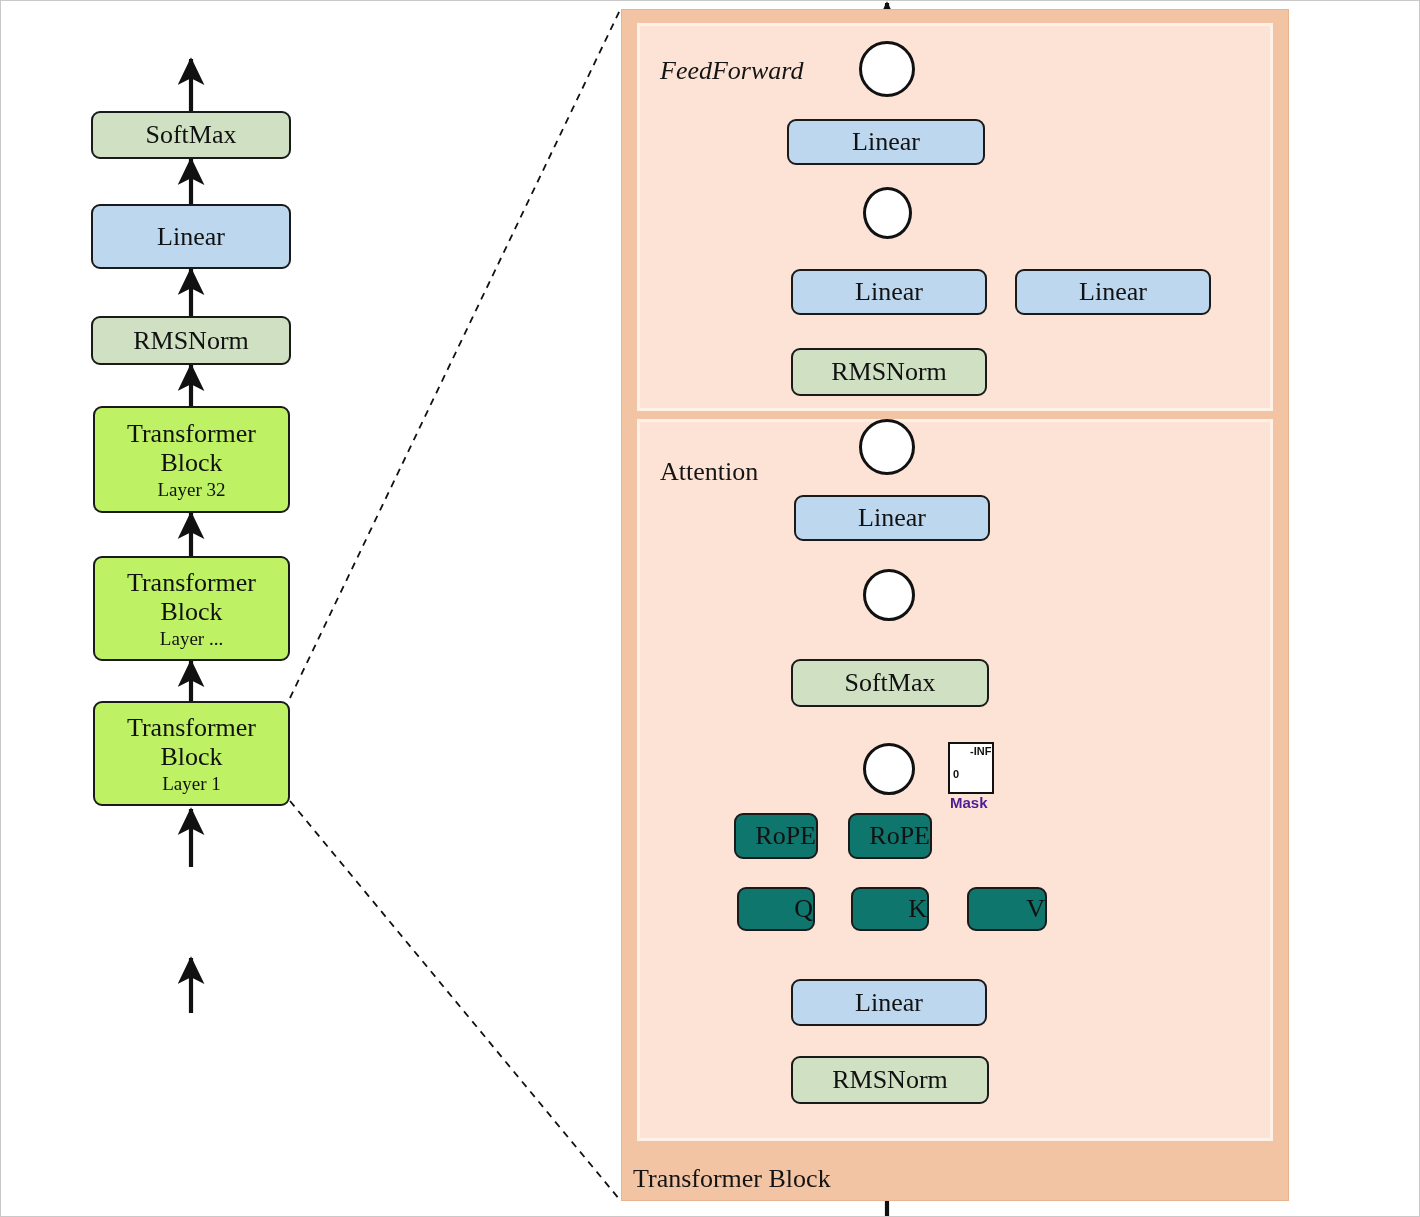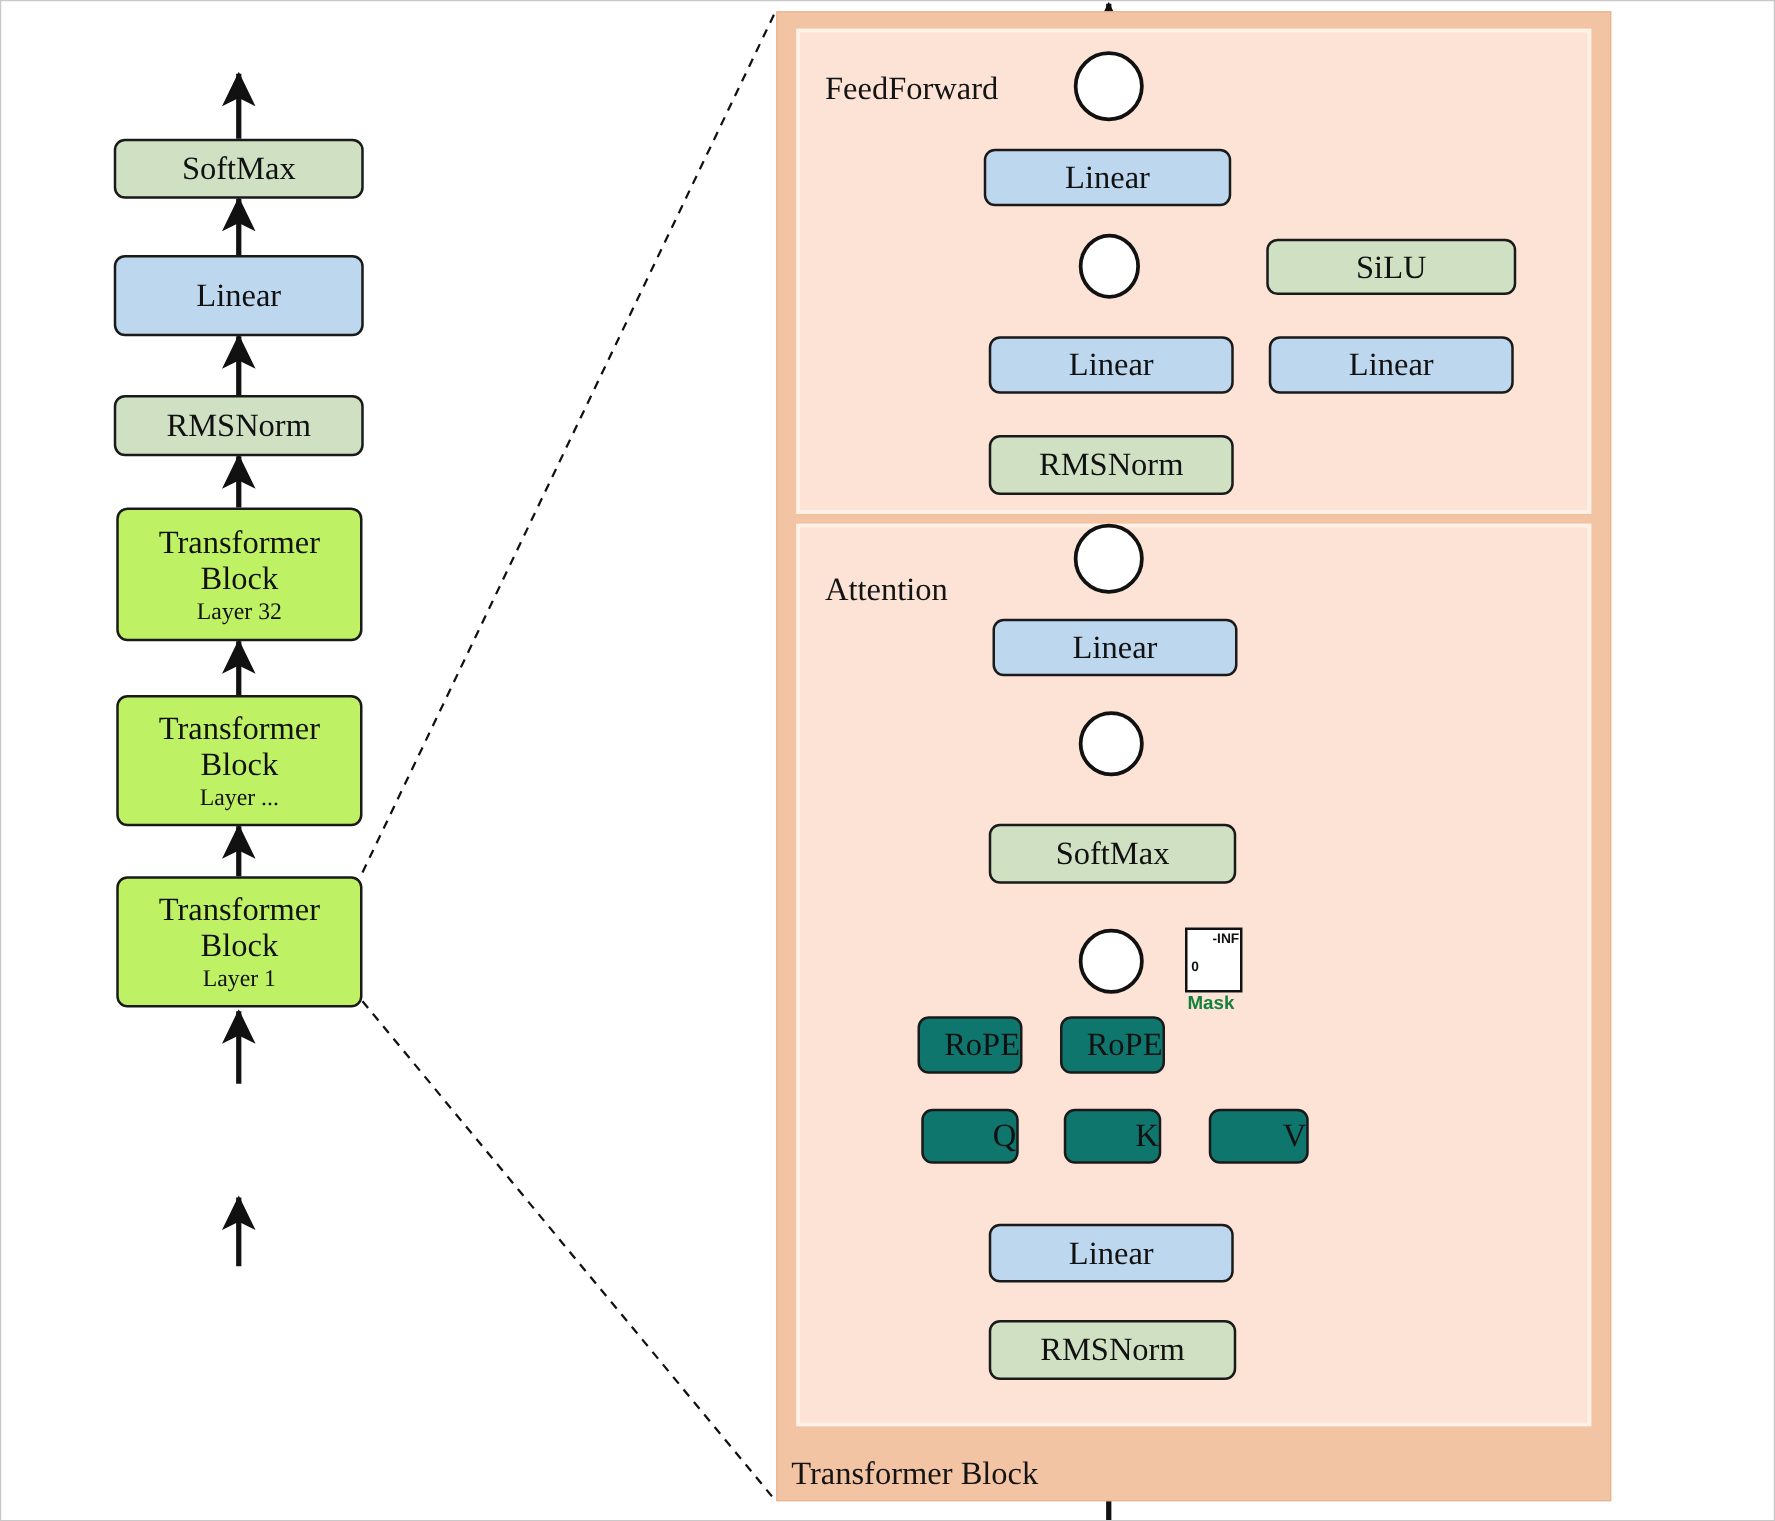--- a/index.html
+++ b/index.html
@@ -81,21 +81,21 @@
     box-sizing: border-box;
     background: #ffffff;
     border: 2.5px solid #111111;
     z-index: 6;
   }
   .mask-caption {
     position: absolute;
     font-family: "Liberation Sans", "DejaVu Sans", sans-serif;
     font-size: 15px;
     font-weight: bold;
-    color: #15803d;
+    color: #4c1d95;
     z-index: 6;
     white-space: nowrap;
   }
   .mask-lbl {
     position: absolute;
     font-family: "Liberation Sans", "DejaVu Sans", sans-serif;
     font-size: 11px;
     font-weight: bold;
     color: #111111;
     z-index: 7;
@@ -106,21 +106,21 @@
 <body>
 
 <div id="canvas">
 
   <div class="panel panel-outer" style="left:620px; top:8px; width:668px; height:1192px;"></div>
 
   <div class="panel panel-inner" style="left:636px; top:22px; width:636px; height:388px;"></div>
 
   <div class="panel panel-inner" style="left:636px; top:418px; width:636px; height:722px;"></div>
 
-  <div class="panel-title" style="left:659px; top:55px;">FeedForward</div>
+  <div class="panel-title" style="left:659px; top:55px;font-style:italic;">FeedForward</div>
 
   <div class="panel-title" style="left:659px; top:456px;">Attention</div>
 
   <div class="panel-title" style="left:632px; top:1163px;">Transformer Block</div>
 
   <svg id="svg-layer" viewBox="0 0 1420 1217">
     <defs>
       <marker id="ah" markerWidth="9" markerHeight="9" refX="6.2" refY="3.2" orient="auto" markerUnits="strokeWidth">
         <path d="M0,0 L6.6,3.2 L0,6.4 L1.6,3.2 Z" fill="#111111"></path>
       </marker>
@@ -262,23 +262,20 @@
     <span class="main-label">Transformer</span>
     <span class="main-label">Block</span>
     <span class="sub-label">Layer 1</span>
   </div>
 
 
   <div class="node fill-blue" style="left:786px; top:118px; width:198px; height:46px;">
     <span class="main-label">Linear</span>
   </div>
 
-  <div class="node fill-green" style="left:1012px; top:190px; width:200px; height:45px;">
-    <span class="main-label">SiLU</span>
-  </div>
 
   <div class="node fill-blue" style="left:790px; top:268px; width:196px; height:46px;">
     <span class="main-label">Linear</span>
   </div>
 
   <div class="node fill-blue" style="left:1014px; top:268px; width:196px; height:46px;">
     <span class="main-label">Linear</span>
   </div>
 
   <div class="node fill-green" style="left:790px; top:347px; width:196px; height:48px;">

